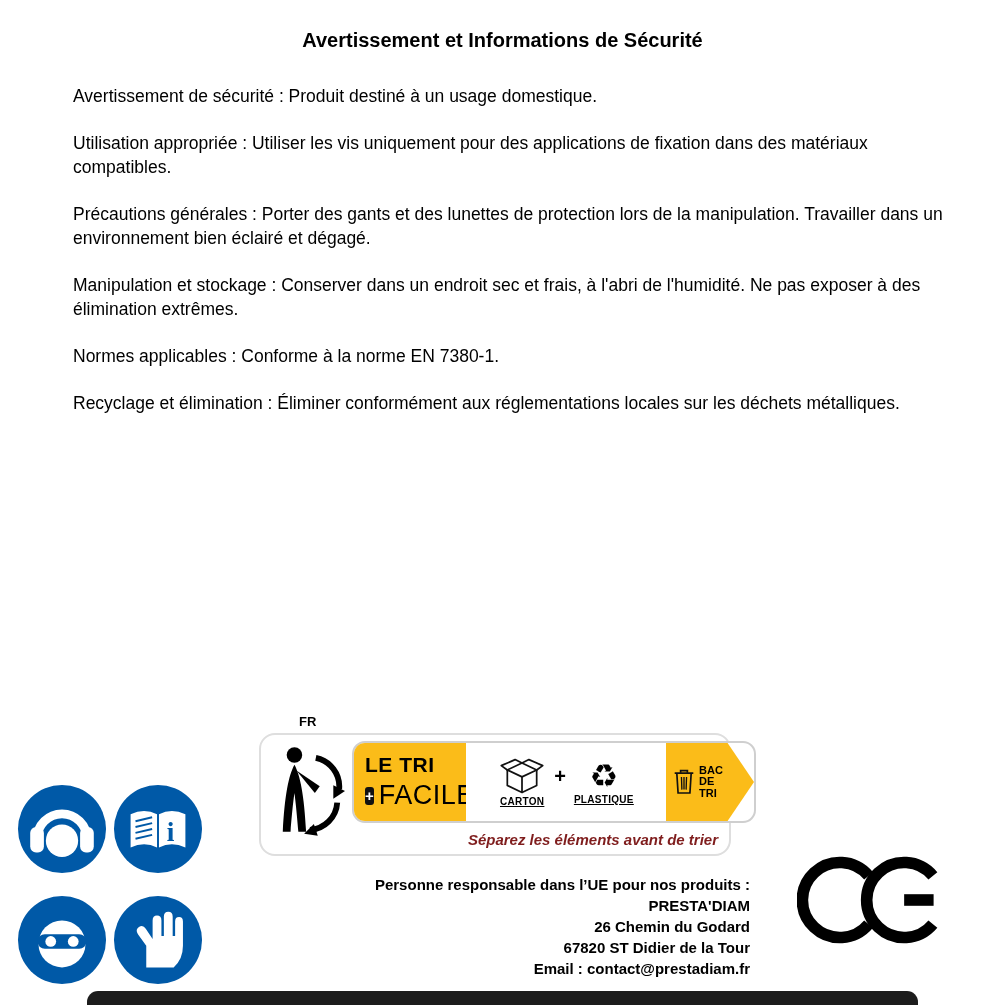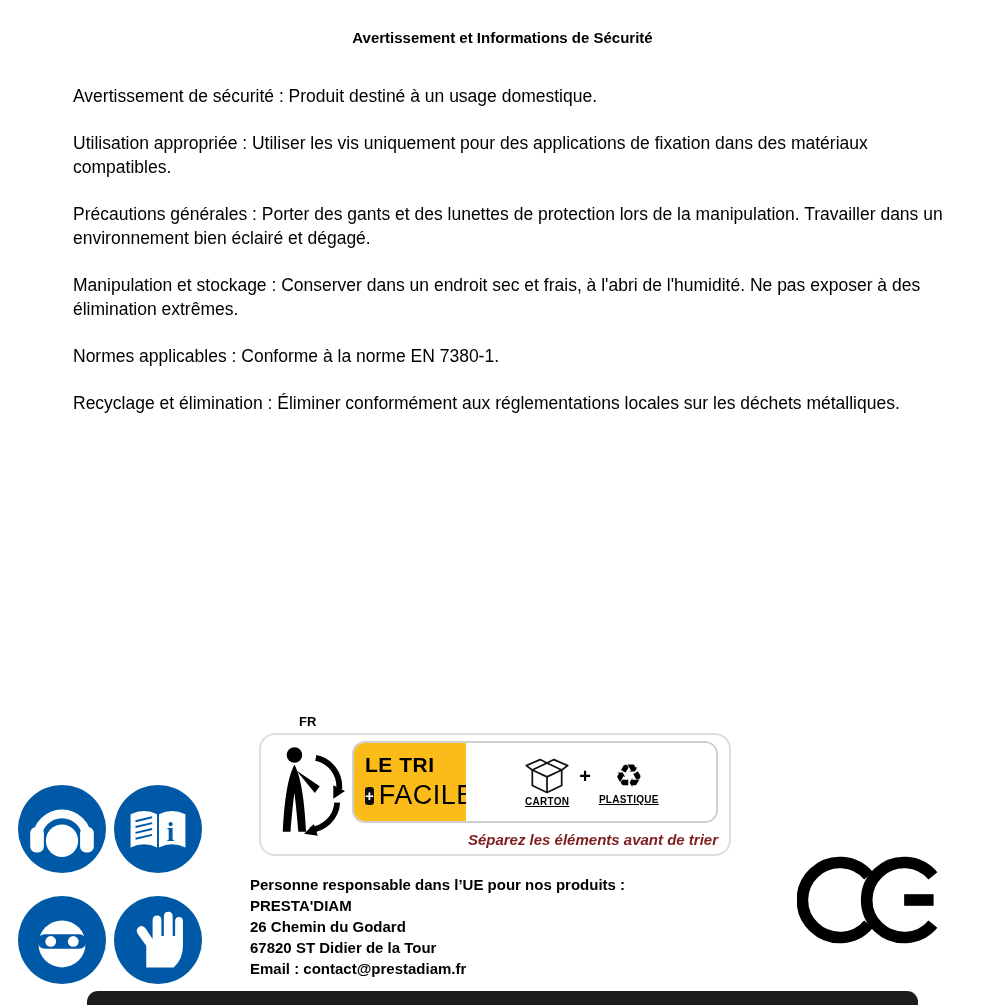--- a/index.html
+++ b/index.html
@@ -9,21 +9,21 @@
     background: #ffffff;
     font-family: "Liberation Sans", sans-serif;
     color: #000;
     overflow: hidden;
   }
 
   .title {
     position: absolute;
     top: 29px; left: 0; width: 100%;
     text-align: center;
-    font-size: 15px;
+    font-size: 20px;
     font-weight: bold;
   }
 
   .content {
     position: absolute;
     left: 73px; top: 84px; width: 877px;
     font-size: 17.5px;
     line-height: 24px;
   }
   .content p { margin: 0 0 23px 0; }
@@ -39,21 +39,21 @@
   .recycle-box {
     position: absolute; left: 259px; top: 733px;
     width: 472px; height: 123px;
     border: 2px solid #dedede; border-radius: 16px;
     background: #fff;
   }
   .triman { position: absolute; left: 275px; top: 744px; width: 70px; height: 94px; }
 
   .tri-pill {
     position: absolute; left: 352px; top: 741px;
-    width: 366px; height: 82px;
+    width: 404px; height: 82px;
     border: 2px solid #cfcfcf; border-radius: 13px;
     background: #fff;
     display: flex; overflow: hidden;
   }
   .tri-left {
     width: 112px; background: #FBBC19;
     display: flex; flex-direction: column; justify-content: center;
     padding-left: 11px; gap: 3px;
   }
   .tri-line1 { font-size: 21px; font-weight: bold; letter-spacing: 0.5px; }
@@ -86,21 +86,21 @@
 
   .tri-tagline {
     position: absolute; left: 352px; top: 831px; width: 366px;
     text-align: right;
     font-size: 15px; font-weight: bold; font-style: italic;
     color: #7f1d1d;
   }
 
   .address {
     position: absolute; left: 250px; top: 874px; width: 500px;
-    text-align: left;
+    text-align: right;
     font-size: 15px; font-weight: bold; line-height: 21px;
   }
 
   .ce { position: absolute; left: 797px; top: 853px; width: 150px; height: 94px; }
 
   .bottom-bar {
     position: absolute; left: 87px; top: 991px;
     width: 831px; height: 24px;
     background: #1c1c1c; border-radius: 11px;
   }
@@ -184,20 +184,35 @@
         </g>
       </svg>
       <div class="mat-label">CARTON</div>
     </div>
     <div class="mat-plus">+</div>
     <div class="mat">
       <div class="recycle-glyph">♻</div>
       <div class="mat-label">PLASTIQUE</div>
     </div>
   </div>
+  <div class="bac-arrow">
+    <svg width="22" height="28" viewBox="0 0 26 32">
+      <g fill="none" stroke="#111" stroke-width="2">
+        <path d="M9 5 V2.5 H17 V5"></path>
+        <path d="M2 5.5 H24"></path>
+        <path d="M4.5 5.5 L6 29 H20 L21.5 5.5"></path>
+        <path d="M10 10 L10.5 25 M13 10 V25 M16 10 L15.5 25" stroke-width="1.6"></path>
+      </g>
+    </svg>
+    <div class="bac-text">
+      <div>BAC</div>
+      <div>DE</div>
+      <div>TRI</div>
+    </div>
+  </div>
 </div>
 
 <div class="tri-tagline">Séparez les éléments avant de trier</div>
 
 <div class="address">
   <div>Personne responsable dans l’UE pour nos produits :</div>
   <div>PRESTA'DIAM</div>
   <div>26 Chemin du Godard</div>
   <div>67820 ST Didier de la Tour</div>
   <div>Email : contact@prestadiam.fr</div>

